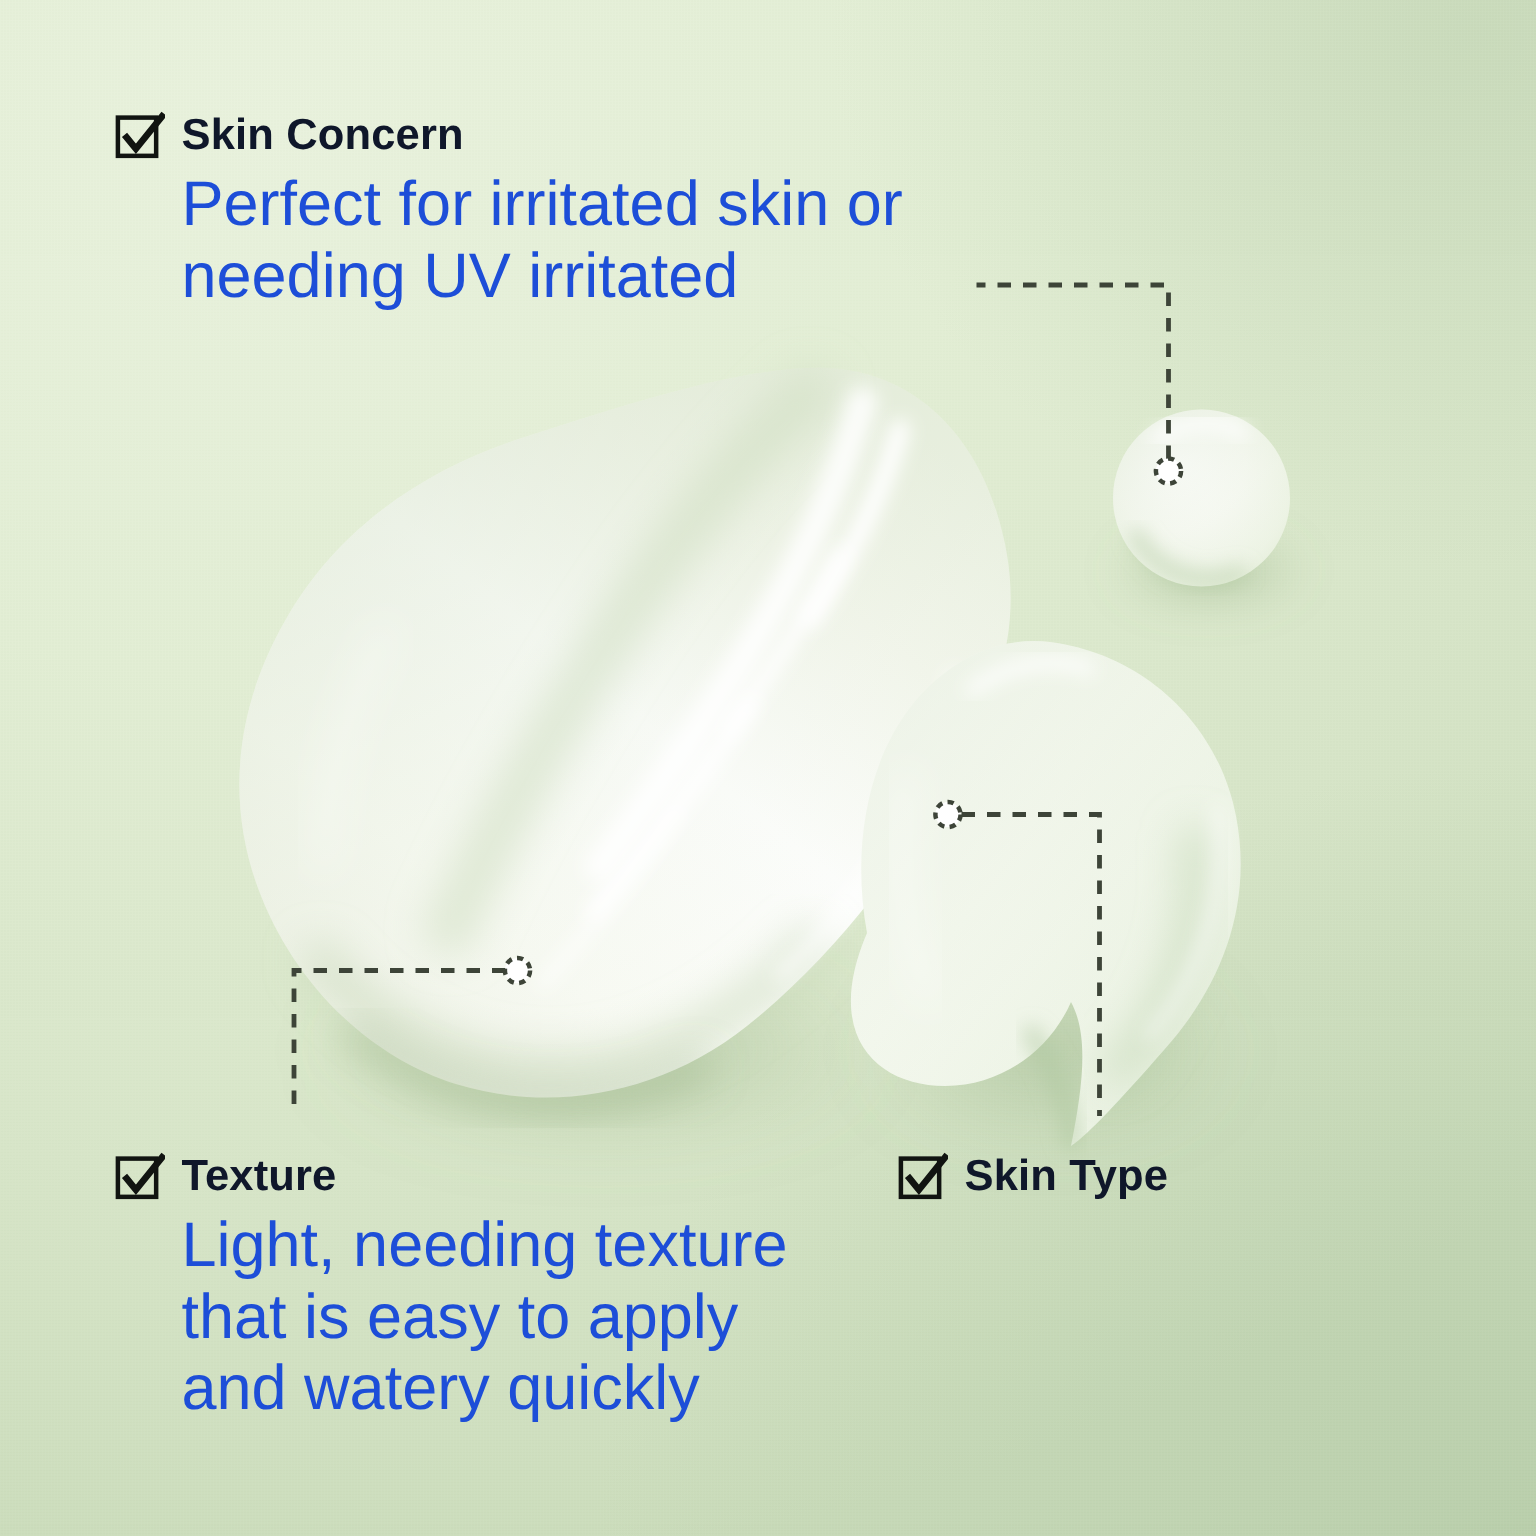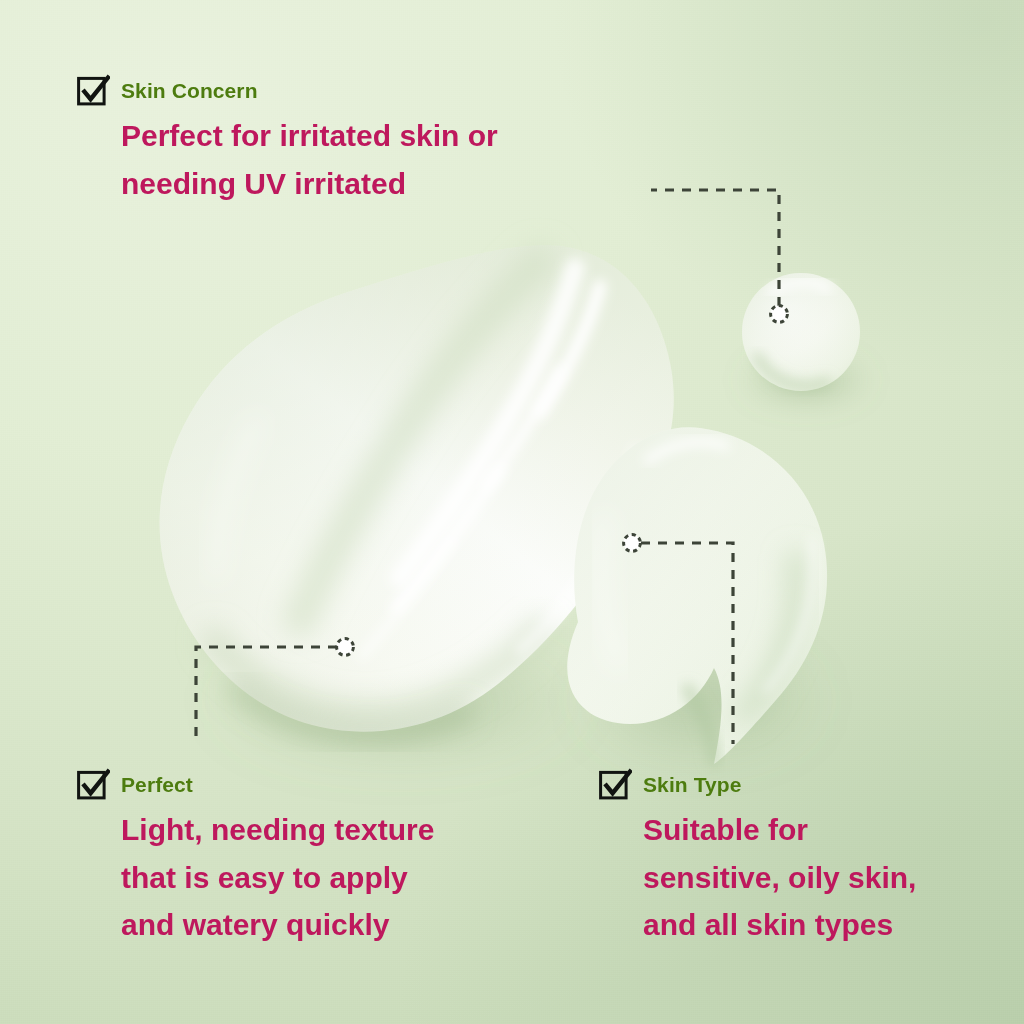--- a/index.html
+++ b/index.html
@@ -55,34 +55,34 @@
   
   .block { position: absolute; }
   .block-head {
     display: flex;
     align-items: center;
     gap: 11px;
     margin: 0 0 4px 0;
   }
   .checkbox-icon { display: block; width: 34px; height: 34px; flex: 0 0 auto; }
   .block-title {
-    font-size: 21px;
+    font-size: 29px;
     font-weight: 700;
-    color: #4d7c0f;
+    color: #0f172a;
     letter-spacing: .1px;
     line-height: 1.1;
     white-space: nowrap;
   }
   .block-body {
     margin: 0;
     padding-left: 45px;
-    font-size: 30px;
+    font-size: 42px;
     line-height: 47.5px;
-    color: #be185d;
-    font-weight: 700;
+    color: #1d4ed8;
+    font-weight: 400;
   }
   .block-body .line { display: block; white-space: nowrap; }
 
   #block-concern { left: 76px; top: 74px; }
   #block-texture { left: 76px; top: 768px; }
   #block-skintype { left: 598px; top: 768px; }
 </style>
 </head>
 <body>
 
@@ -256,37 +256,32 @@
       <span class="line">needing UV irritated</span>
     </p>
   </div>
 
   <div class="block" id="block-texture">
     <div class="block-head">
       <svg class="checkbox-icon" viewBox="0 0 34 34">
         <rect x="2.6" y="4.4" width="25.5" height="25.5" fill="none" stroke="#111411" stroke-width="3"></rect>
         <path d="M 8.4 17.6 L 14.6 25.2 L 32 3.6" fill="none" stroke="#111411" stroke-width="4.4" stroke-linecap="square" stroke-linejoin="miter"></path>
       </svg>
-      <span class="block-title">Perfect</span>
+      <span class="block-title">Texture</span>
     </div>
     <p class="block-body">
       <span class="line">Light, needing texture</span>
       <span class="line">that is easy to apply</span>
       <span class="line">and watery quickly</span>
     </p>
   </div>
 
   <div class="block" id="block-skintype">
     <div class="block-head">
       <svg class="checkbox-icon" viewBox="0 0 34 34">
         <rect x="2.6" y="4.4" width="25.5" height="25.5" fill="none" stroke="#111411" stroke-width="3"></rect>
         <path d="M 8.4 17.6 L 14.6 25.2 L 32 3.6" fill="none" stroke="#111411" stroke-width="4.4" stroke-linecap="square" stroke-linejoin="miter"></path>
       </svg>
       <span class="block-title">Skin Type</span>
     </div>
-    <p class="block-body">
-      <span class="line">Suitable for</span>
-      <span class="line">sensitive, oily skin,</span>
-      <span class="line">and all skin types</span>
-    </p>
   </div>
 
 </div>
 
 </body></html>

